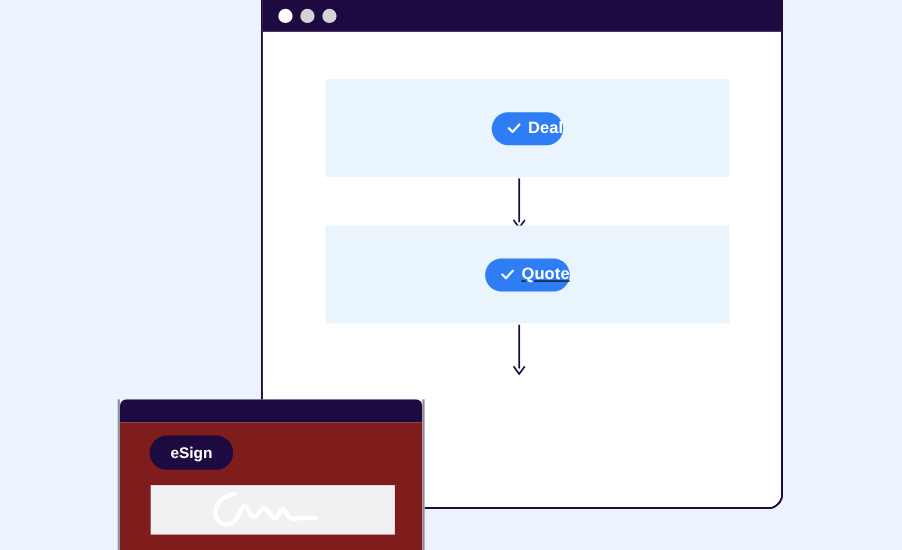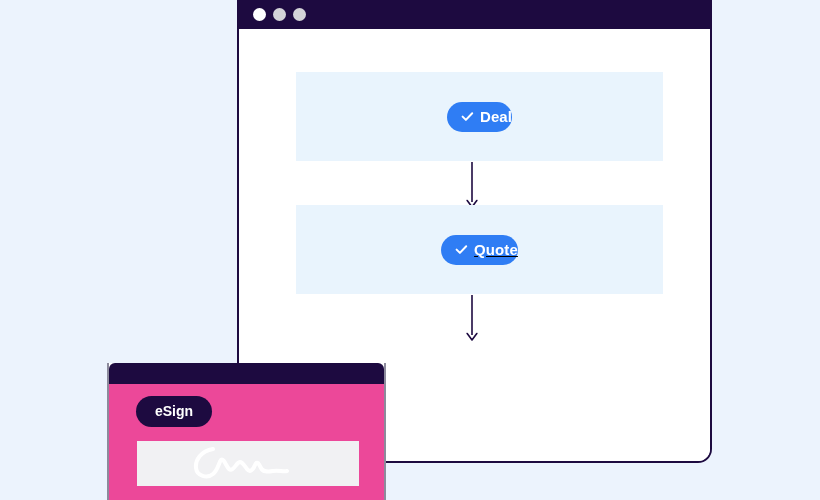--- a/index.html
+++ b/index.html
@@ -147,21 +147,21 @@
     border-top-left-radius: 6px;
     border-top-right-radius: 6px;
   }
 
   .esign-body {
     position: absolute;
     left: 0;
     top: 21px;
     right: 0;
     bottom: 0;
-    background: #ec4899;
+    background: #7f1d1d;
   }
 
   .pill-esign {
     position: absolute;
     left: 27px;
     top: 12px;
     display: inline-flex;
     align-items: center;
     justify-content: center;
     background: #1d0a40;

